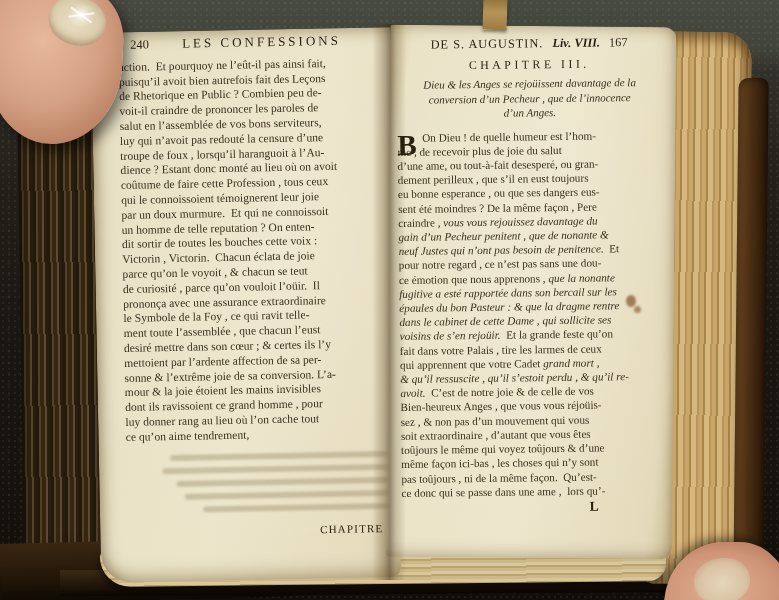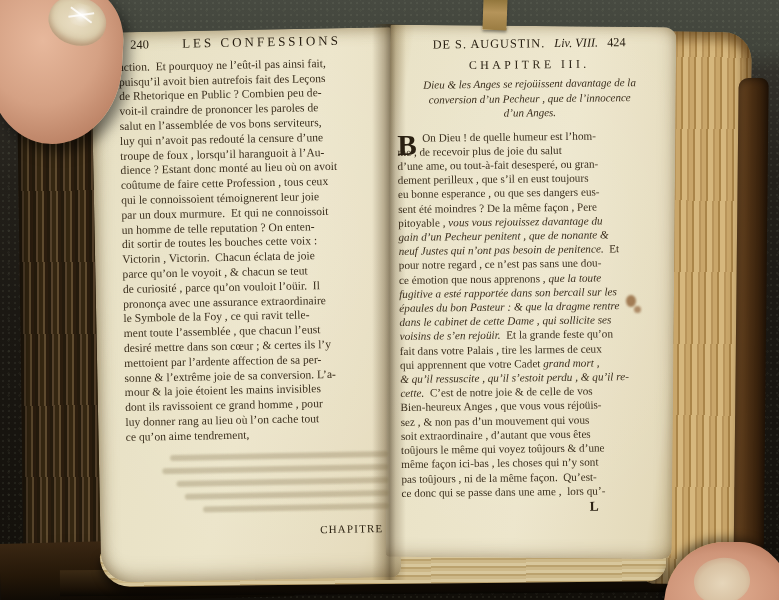--- a/index.html
+++ b/index.html
@@ -72,21 +72,21 @@
   .ltitle{flex:1;text-align:center;font-size:13px;letter-spacing:3px;padding-right:6px;}
   .tline{white-space:pre;}
   .it{font-style:italic;}
   .ghost{margin-top:10px;}
   .gline{height:6px;margin:7px 0 7px auto;background:rgba(122,106,70,.30);filter:blur(1.1px);border-radius:3px;}
   .catchword{text-align:right;padding-right:6px;margin-top:12px;font-size:11px;letter-spacing:1.2px;color:#2c2212;}
   .rtext{position:absolute;left:396px;top:38px;width:266px;transform:rotate(-.7deg);transform-origin:top left;
     color:#3a2e1d;font-size:11.2px;line-height:14.2px;}
   .rheader{display:flex;justify-content:center;gap:9px;align-items:baseline;color:#261d10;font-size:12.3px;margin-bottom:7px;}
   .rtitle{letter-spacing:1px;}
-  .rliv{font-style:italic;}
+  .rliv{font-style:italic;font-weight:bold;}
   .chapheading{text-align:center;font-size:11.8px;letter-spacing:3.5px;color:#261d10;margin-bottom:5px;}
   .summary{font-style:italic;text-align:center;font-size:11px;line-height:14.4px;margin-bottom:9px;}
   .summary .tline{white-space:pre;}
   .rbody{position:relative;}
   .dropcap{position:absolute;left:0;top:1px;font-size:29px;line-height:27px;color:#2a2012;font-weight:bold;}
   .rbody .tline:nth-child(1),.rbody .tline:nth-child(2){padding-left:25px;}
   .signature{margin-top:2px;padding-left:188px;font-size:13.5px;font-weight:bold;color:#2a2012;}
 </style>
 </head>
 <body>
@@ -148,49 +148,49 @@
       <div class="gline" style="width:204px"></div>
       <div class="gline" style="width:186px"></div>
     </div>
     <div class="catchword">CHAPITRE</div>
   </div>
 
   <div class="rtext">
     <div class="rheader">
       <span class="rtitle">DE S. AUGUSTIN.</span>
       <span class="rliv">Liv. VIII.</span>
-      <span class="rpageno">424</span>
+      <span class="rpageno">167</span>
     </div>
     <div class="chapheading">CHAPITRE III.</div>
     <div class="summary">
         <div class="tline"><span>Dieu &amp; les Anges se rejoüissent davantage de la</span></div>
         <div class="tline"><span>conversion d’un Pecheur , que de l’innocence</span></div>
         <div class="tline"><span>d’un Anges.</span></div>
       </div>
     <div class="rbody">
       <span class="dropcap">B</span>
     <div class="tline"><span>On Dieu ! de quelle humeur est l’hom-</span></div>
         <div class="tline"><span>me , de recevoir plus de joie du salut</span></div>
         <div class="tline"><span>d’une ame, ou tout-à-fait desesperé, ou gran-</span></div>
         <div class="tline"><span>dement perilleux , que s’il en eust toujours</span></div>
         <div class="tline"><span>eu bonne esperance , ou que ses dangers eus-</span></div>
         <div class="tline"><span>sent été moindres ? De la même façon , Pere</span></div>
-        <div class="tline"><span>pitoyable , </span><span class="it">vous vous rejouissez davantage du</span></div>
+        <div class="tline"><span>craindre , </span><span class="it">vous vous rejouissez davantage du</span></div>
         <div class="tline"><span class="it">gain d’un Pecheur penitent , que de nonante &amp;</span></div>
         <div class="tline"><span class="it">neuf Justes qui n’ont pas besoin de penitence.</span><span>  Et</span></div>
         <div class="tline"><span>pour notre regard , ce n’est pas sans une dou-</span></div>
-        <div class="tline"><span>ce émotion que nous apprenons , </span><span class="it">que la toute</span></div>
+        <div class="tline"><span>ce émotion que nous apprenons , </span><span class="it">que la nonante</span></div>
         <div class="tline"><span class="it">fugitive a esté rapportée dans son bercail sur les</span></div>
         <div class="tline"><span class="it">épaules du bon Pasteur : &amp; que la dragme rentre</span></div>
         <div class="tline"><span class="it">dans le cabinet de cette Dame , qui sollicite ses</span></div>
         <div class="tline"><span class="it">voisins de s’en rejoüir.</span><span>  Et la grande feste qu’on</span></div>
         <div class="tline"><span>fait dans votre Palais , tire les larmes de ceux</span></div>
         <div class="tline"><span>qui apprennent que votre Cadet </span><span class="it">grand mort ,</span></div>
         <div class="tline"><span class="it">&amp; qu’il ressuscite , qu’il s’estoit perdu , &amp; qu’il re-</span></div>
-        <div class="tline"><span class="it">cette.</span><span>  C’est de notre joie &amp; de celle de vos</span></div>
+        <div class="tline"><span class="it">avoit.</span><span>  C’est de notre joie &amp; de celle de vos</span></div>
         <div class="tline"><span>Bien-heureux Anges , que vous vous réjoüis-</span></div>
         <div class="tline"><span>sez , &amp; non pas d’un mouvement qui vous</span></div>
         <div class="tline"><span>soit extraordinaire , d’autant que vous êtes</span></div>
         <div class="tline"><span>toûjours le même qui voyez toûjours &amp; d’une</span></div>
         <div class="tline"><span>même façon ici-bas , les choses qui n’y sont</span></div>
         <div class="tline"><span>pas toûjours , ni de la même façon.  Qu’est-</span></div>
         <div class="tline"><span>ce donc qui se passe dans une ame ,  lors qu’-</span></div>
       </div>
     <div class="signature">L</div>
   </div>

